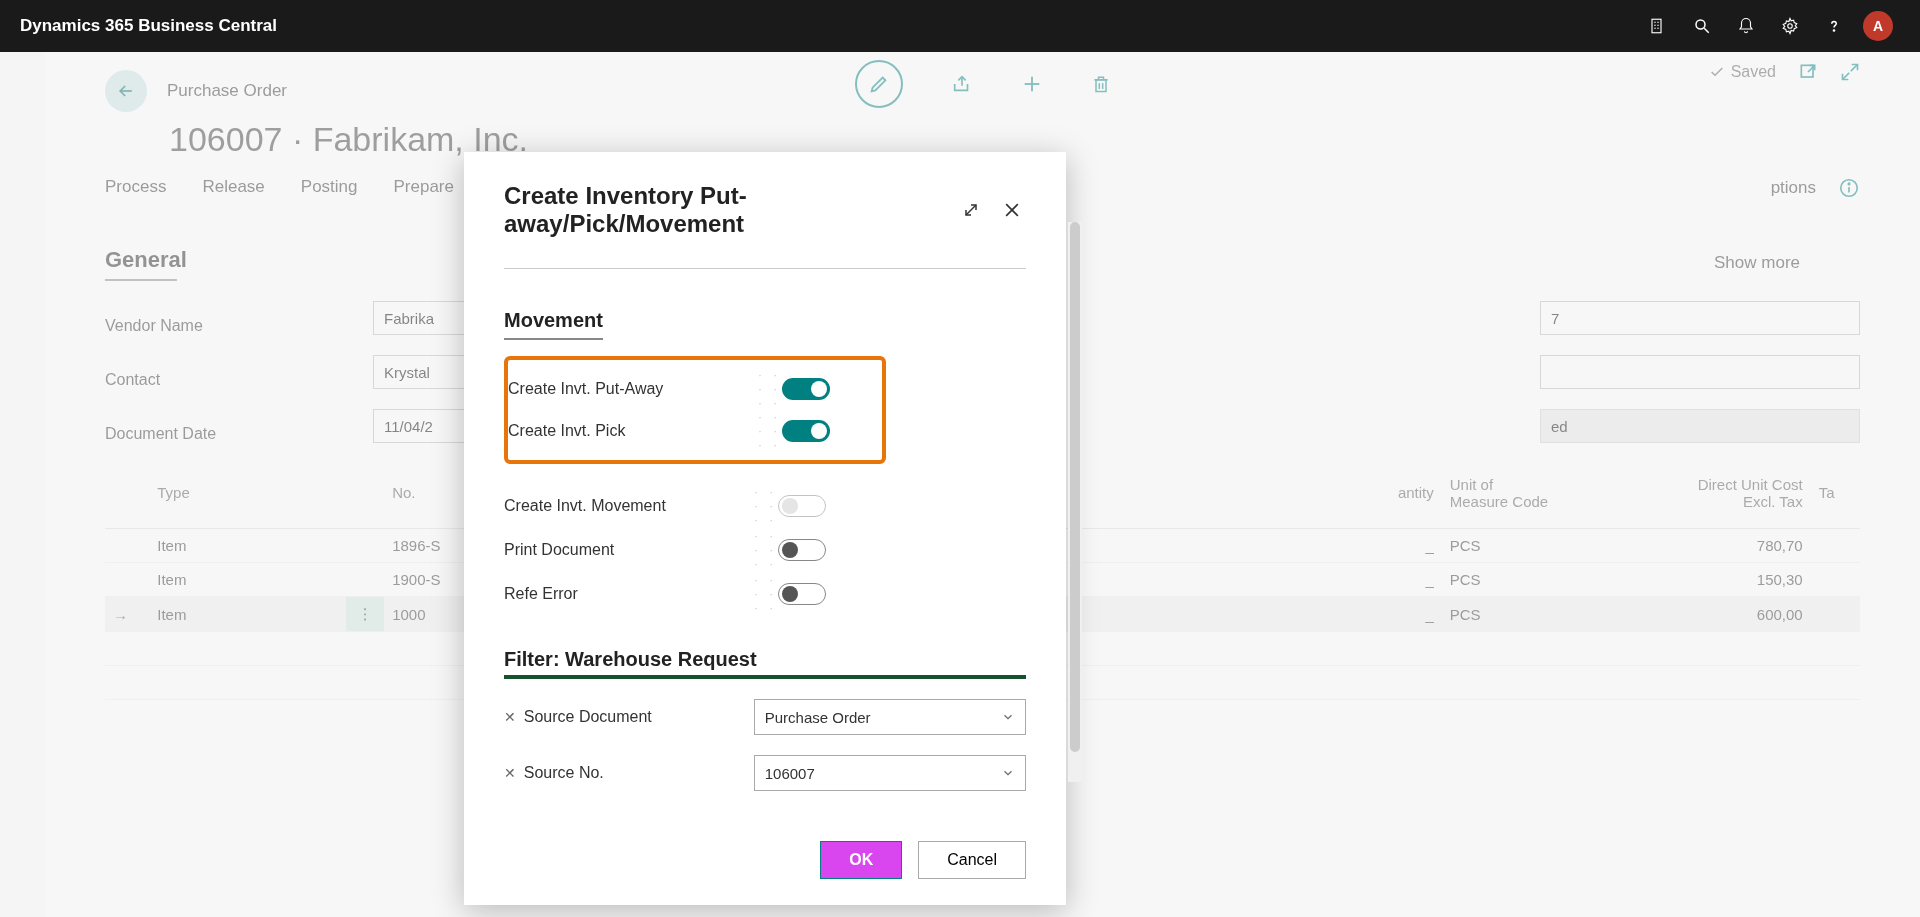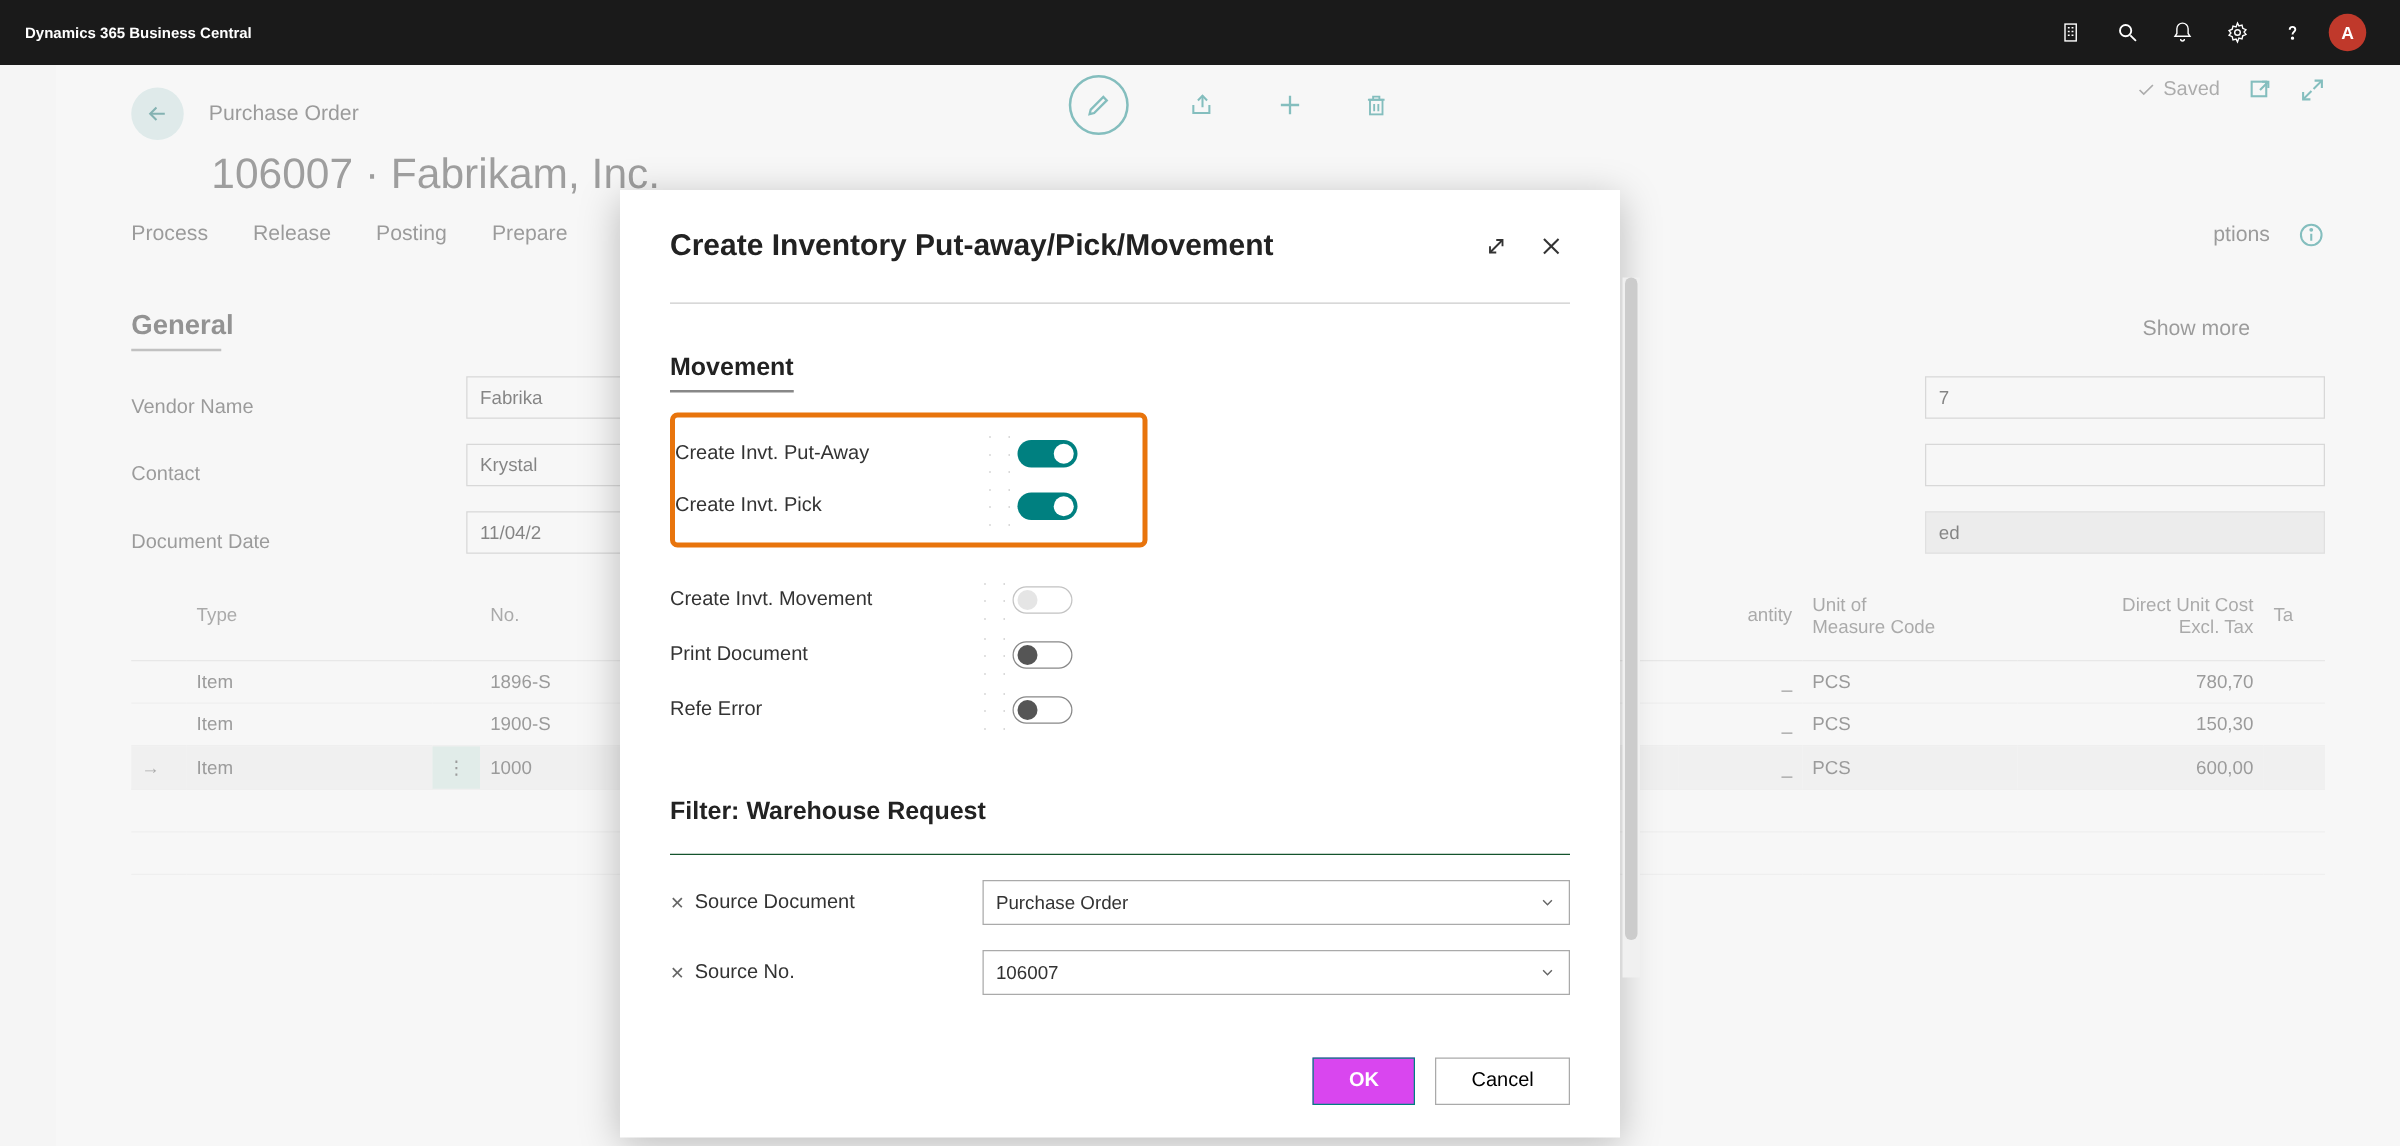--- a/index.html
+++ b/index.html
@@ -1,20 +1,20 @@
 <!DOCTYPE html>
 <html><head>
 <meta charset="utf-8">
 <style>
   * { box-sizing: border-box; margin: 0; padding: 0; font-family: "Segoe UI", Arial, sans-serif; }
   html, body { width: 1920px; height: 917px; overflow: hidden; background: #f5f5f5; }
 
   
   .topbar { height: 52px; background: #1a1a1a; color: #fff; display: flex; align-items: center; padding: 0 20px; }
-  .topbar .title { font-size: 12px; font-weight: 600; }
+  .topbar .title { font-size: 17px; font-weight: 600; }
   .topbar .spacer { flex: 1; }
   .topbar .icon-btn { width: 44px; height: 52px; display: flex; align-items: center; justify-content: center; cursor: pointer; }
   .topbar .avatar { width: 30px; height: 30px; border-radius: 50%; background: #c0392b; display: flex; align-items: center; justify-content: center; font-weight: 600; font-size: 14px; }
 
   
   .page-wrap { position: relative; height: calc(100% - 52px); background: #fafafa; }
   .page { position: absolute; left: 45px; top: 0; right: 0; bottom: 0; background: #fff; padding: 18px 60px 0 60px; }
   .dimmer { position: absolute; inset: 0; background: rgba(240,240,240,0.55); pointer-events: none; }
 
   .page-header { display: flex; align-items: center; gap: 20px; }
@@ -47,28 +47,28 @@
 
   table.grid { width: 100%; border-collapse: collapse; margin-top: 14px; font-size: 15px; color: #333; }
   table.grid th { text-align: left; font-weight: 400; color: #555; padding: 10px 8px; border-bottom: 1px solid #ddd; }
   table.grid th.right, table.grid td.right { text-align: right; }
   table.grid td { padding: 8px 8px; border-bottom: 1px solid #eee; }
   table.grid tr.active { background: #f0f0f0; }
   .row-arrow { color: #555; }
   .row-menu { width: 22px; text-align: center; background: #cfe7e0; cursor: pointer; }
 
   
-  .modal { position: absolute; left: 496px; top: 100px; width: 800px; background: #fff; box-shadow: 0 6px 30px rgba(0,0,0,0.25); z-index: 10; padding: 30px 40px 26px 40px; }
+  .modal { position: absolute; left: 464px; top: 100px; width: 602px; background: #fff; box-shadow: 0 6px 30px rgba(0,0,0,0.25); z-index: 10; padding: 30px 40px 26px 40px; }
   .modal-header { display: flex; align-items: center; }
   .modal-title { font-size: 24px; font-weight: 600; color: #222; }
   .modal-header .spacer { flex: 1; }
   .modal-header .icon { width: 30px; height: 30px; display: flex; align-items: center; justify-content: center; cursor: pointer; color: #333; margin-left: 14px; }
 
   .modal-section { font-size: 20px; font-weight: 600; color: #222; margin-top: 40px; border-bottom: 2px solid #888; padding-bottom: 6px; display: inline-block; }
-  .modal-section-full { font-size: 20px; font-weight: 600; color: #222; margin-top: 48px; border-bottom: 1px solid #14532d; padding-bottom: 22px; }
+  .modal-section-full { font-size: 20px; font-weight: 600; color: #222; margin-top: 32px; border-bottom: 4px solid #14532d; padding-bottom: 4px; }
 
   .toggle-block { margin-top: 20px; }
   .toggle-row { display: flex; align-items: center; height: 44px; }
   .toggle-row .t-label { width: 250px; font-size: 16px; color: #333; }
   .toggle-row .dots-fill { flex: 0 0 24px; letter-spacing: 4px; color: #ccc; font-size: 12px; }
   .toggle { width: 48px; height: 22px; border-radius: 11px; position: relative; cursor: pointer; }
   .toggle .knob { position: absolute; width: 16px; height: 16px; border-radius: 50%; top: 3px; }
   .toggle.on { background: #008080; }
   .toggle.on .knob { right: 3px; background: #fff; }
   .toggle.off { background: #fff; border: 1px solid #888; }

